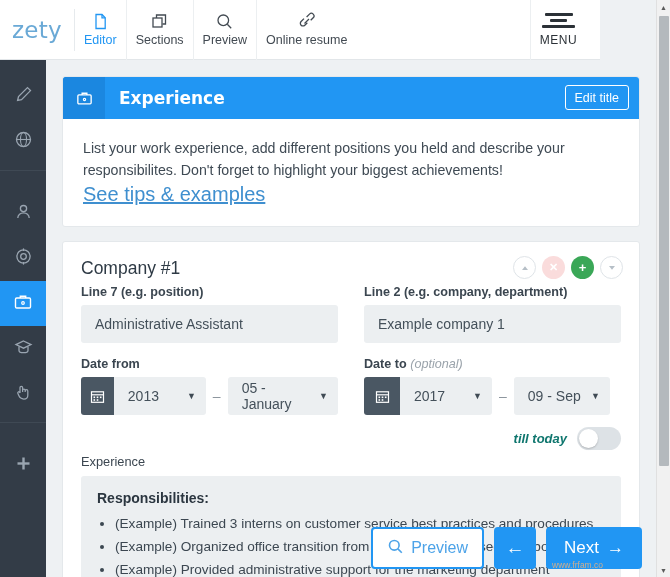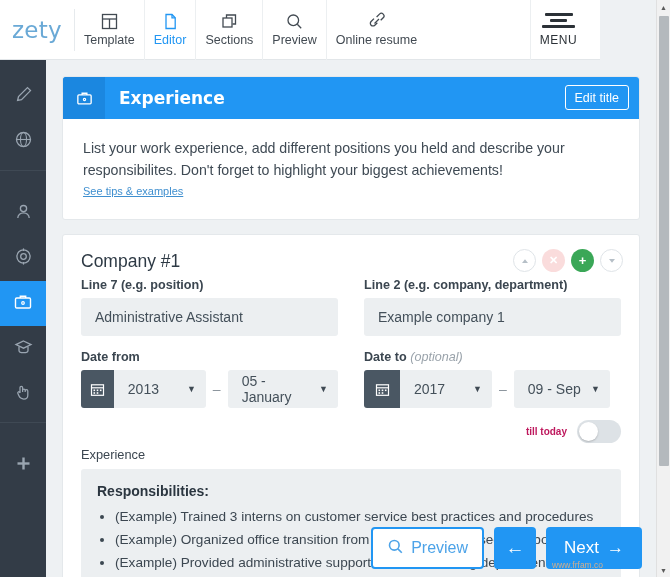--- a/index.html
+++ b/index.html
@@ -84,21 +84,21 @@
   }
   .edit-title-btn {
     position: absolute; right: 10px; top: 8px; height: 25px;
     border: 1px solid #ffffff; border-radius: 3px; color: #ffffff;
     background: transparent; font-size: 12.5px; padding: 0 9px; cursor: pointer;
     font-family: "Liberation Sans", sans-serif;
   }
   .sect-body { padding: 18px 20px 20px 20px; }
   .sect-desc { font-size: 14.2px; color: #3f4a54; line-height: 22px; }
   .tips-link {
-    display: inline-block; margin-top: 2px; font-size: 11px; color: #3f8fcf;
+    display: inline-block; margin-top: 2px; font-size: 20px; color: #3f8fcf;
     text-decoration: underline; cursor: pointer;
   }
 
   
   .comp-head {
     display: flex; align-items: center; padding: 16px 16px 6px 18px;
     position: relative;
   }
   .comp-title { font-size: 17.5px; color: #2e3a45; }
   .comp-ctrls { position: absolute; right: 16px; top: 14px; display: flex; gap: 6px; }
@@ -140,21 +140,21 @@
   }
   .sel.round { border-radius: 3px; min-width: 96px; }
   .dash { margin: 0 7px; color: #8d969e; font-size: 14px; }
   .caret { font-size: 9px; color: #3f4a54; margin-left: 8px; }
 
   
   .toggle-row {
     display: flex; align-items: center; justify-content: flex-end; gap: 10px;
     margin-top: -2px; margin-bottom: 4px;
   }
-  .toggle-lbl { font-size: 10px; color: #be185d; font-weight: bold; }
+  .toggle-lbl { font-size: 13px; color: #0f766e; font-weight: bold; font-style: italic; }
   .toggle {
     width: 44px; height: 23px; border-radius: 12px; background: #dde2e6;
     position: relative; cursor: pointer;
   }
   .knob {
     position: absolute; left: 2px; top: 2px; width: 19px; height: 19px;
     border-radius: 50%; background: #ffffff; box-shadow: 0 1px 2px rgba(0,0,0,.2);
   }
 
   .exp-label { font-size: 12.8px; color: #3b4650; margin-bottom: 7px; display: block; }
@@ -210,30 +210,20 @@
 </head>
 <body>
 
 <div id="app">
 
   <div class="topbar">
     <div class="logo">zety</div>
     <div class="topdiv"></div>
     <div class="navitems">
 
-      <div class="navitem">
-        <span>
-          <svg width="19" height="19" viewBox="0 0 19 19">
-              <rect x="2.5" y="2.5" width="14" height="14" fill="none" stroke="#424a52" stroke-width="1.3"></rect>
-              <line x1="2.5" y1="7" x2="16.5" y2="7" stroke="#424a52" stroke-width="1.3"></line>
-              <line x1="9.5" y1="7" x2="9.5" y2="16.5" stroke="#424a52" stroke-width="1.3"></line>
-            </svg>
-        </span>
-        <span class="lbl">Template</span>
-      </div>
 
       <div class="navitem active">
         <span>
           <svg width="19" height="19" viewBox="0 0 19 19">
               <path d="M5 2.5h6l3.2 3.2V16.5H5z" fill="none" stroke="#2196f3" stroke-width="1.3"></path>
               <path d="M11 2.5v3.4h3.2" fill="none" stroke="#2196f3" stroke-width="1.3"></path>
             </svg>
         </span>
         <span class="lbl">Editor</span>
       </div>

